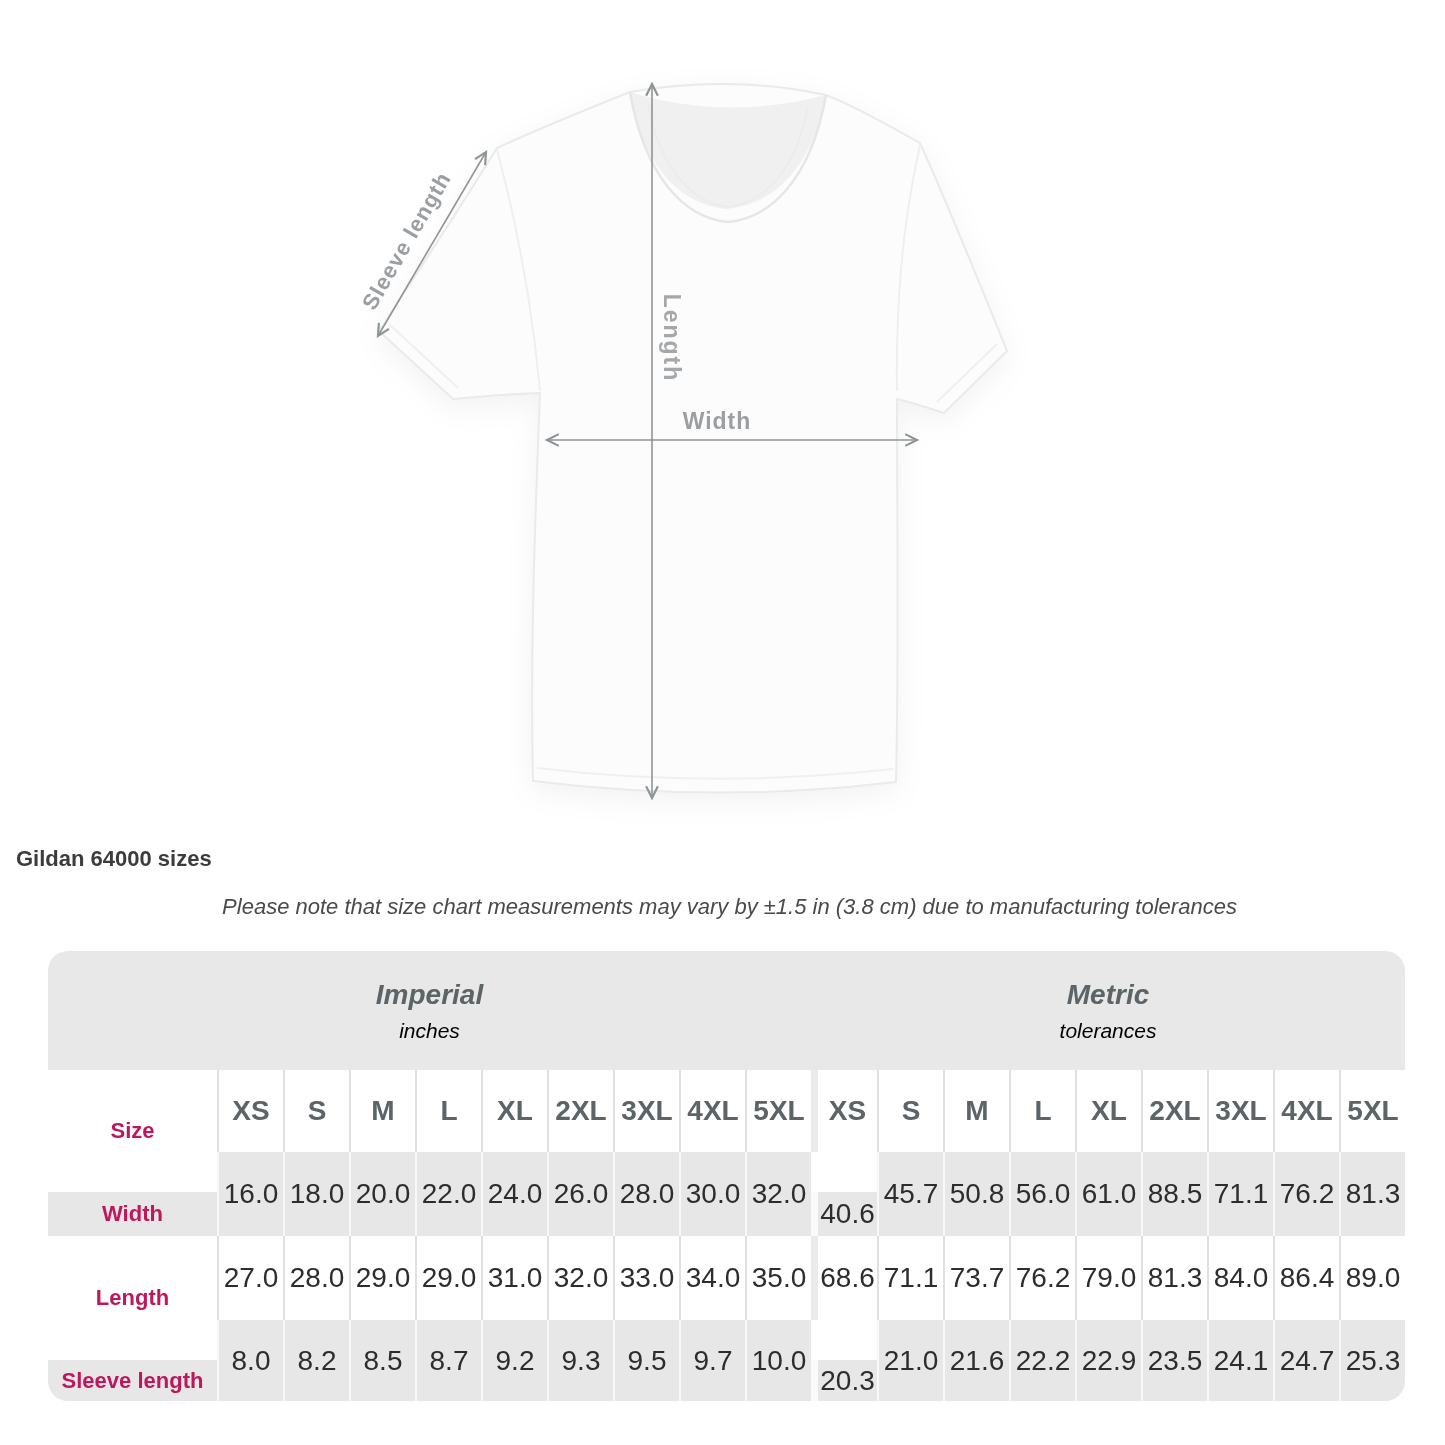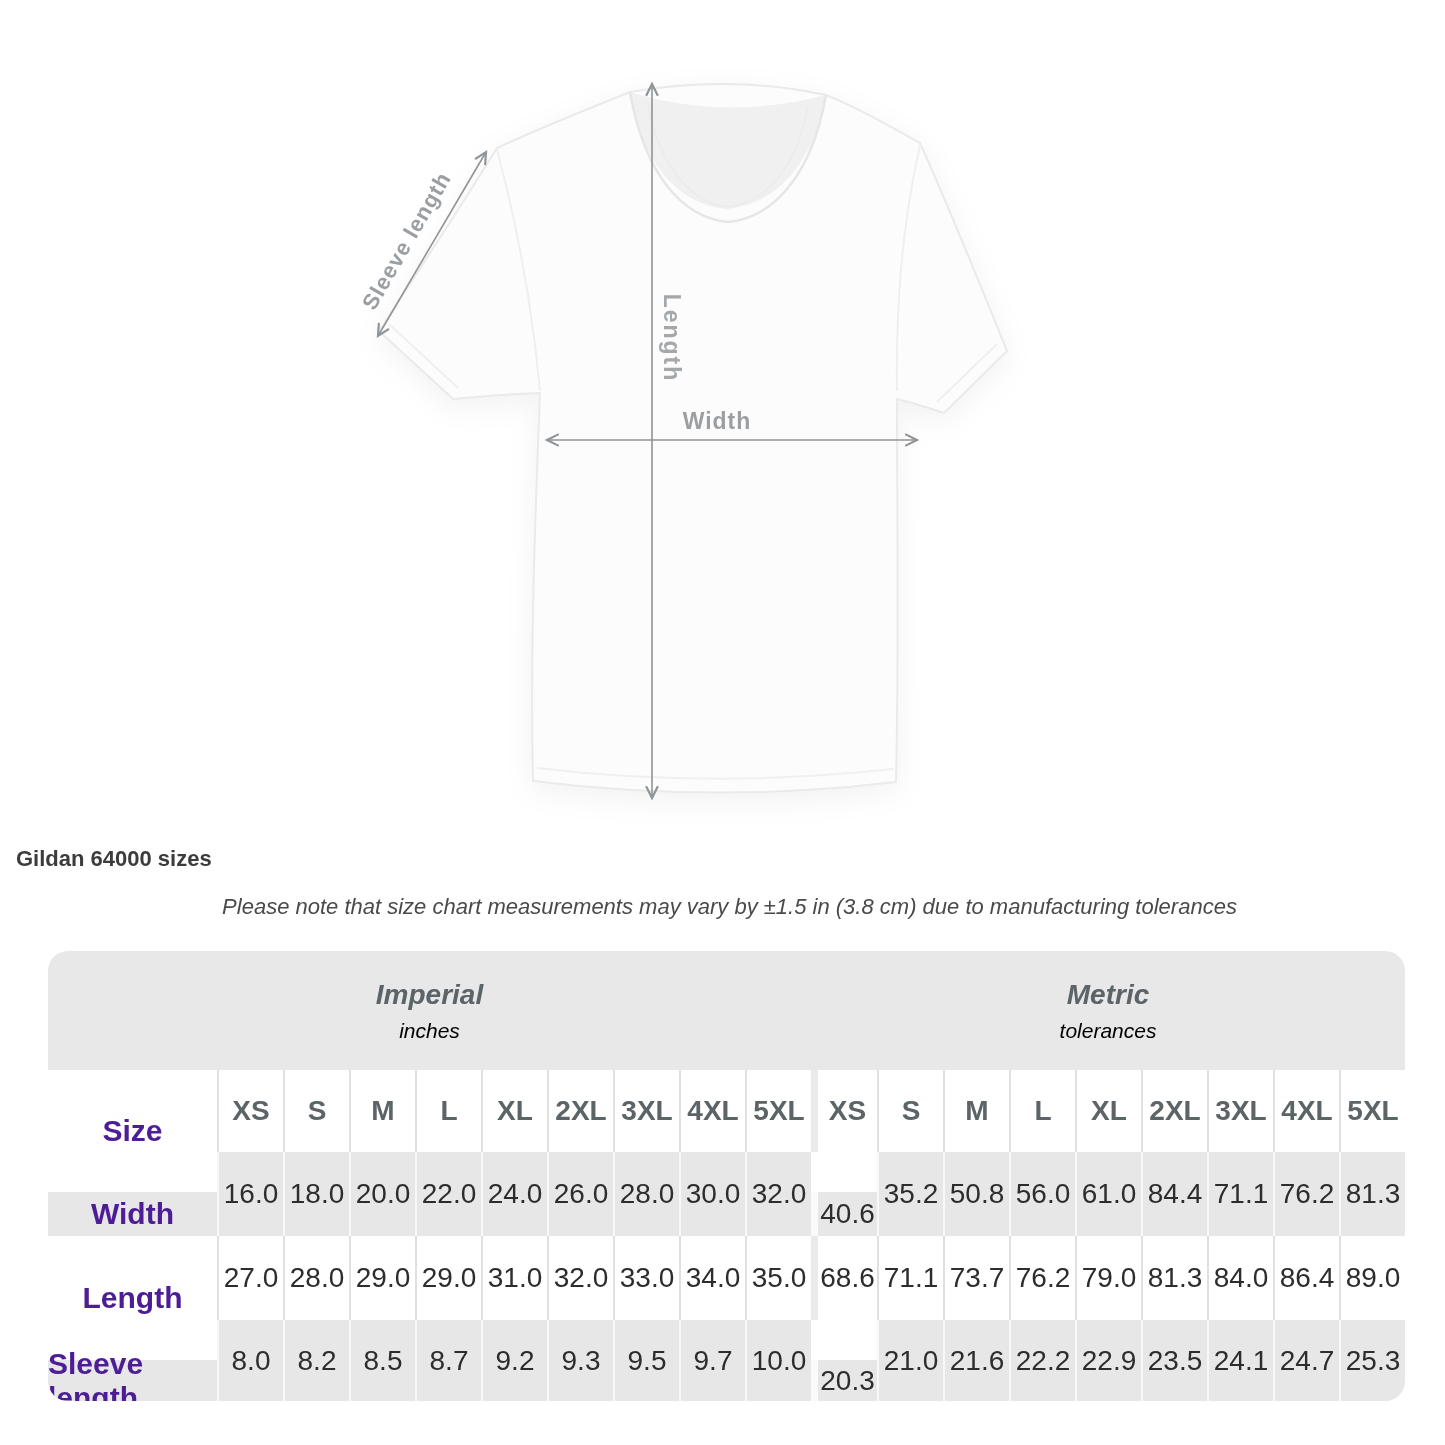--- a/index.html
+++ b/index.html
@@ -36,21 +36,21 @@
   .gh-name{font-size:28px;font-weight:bold;font-style:italic;color:#5c6468;}
   .gh-unit{font-size:21px;font-style:italic;color:#000000;}
   .cell{display:flex;align-items:center;justify-content:center;}
   .w{background:#ffffff;}
   .g{background:#e7e7e7;}
   .w.d{border-left:2px solid #e0e0e0;}
   .g.d{border-left:2px solid #f8f8f8;}
   .w.half{border-left-width:7px;border-left-color:#eaeaea;}
   .g.half{border-left-width:7px;border-left-color:#fafafa;margin-top:40px;}
   .hdr{font-size:28px;font-weight:bold;color:#5c6468;}
-  .lab{font-size:30px;font-weight:bold;color:#4c1d95;margin-top:40px;}
+  .lab{font-size:22px;font-weight:bold;color:#be185d;margin-top:40px;}
   .val{font-size:28px;color:#2d2d2d;}
 </style>
 </head>
 <body>
 
 <div class="hero">
   <svg width="1445" height="845" viewBox="0 0 1445 845">
     <defs>
       <marker id="ah" viewBox="0 0 12 12" refX="10" refY="6" markerWidth="11" markerHeight="11" orient="auto-start-reverse">
         <path d="M2 2 L10 6 L2 10" fill="none" stroke="#8f9497" stroke-width="1.5"></path>
@@ -138,25 +138,25 @@
   <div class="cell val g d">16.0</div>
   <div class="cell val g d">18.0</div>
   <div class="cell val g d">20.0</div>
   <div class="cell val g d">22.0</div>
   <div class="cell val g d">24.0</div>
   <div class="cell val g d">26.0</div>
   <div class="cell val g d">28.0</div>
   <div class="cell val g d">30.0</div>
   <div class="cell val g d">32.0</div>
   <div class="cell val g d half">40.6</div>
-  <div class="cell val g d">35.2</div>
+  <div class="cell val g d">45.7</div>
   <div class="cell val g d">50.8</div>
   <div class="cell val g d">56.0</div>
   <div class="cell val g d">61.0</div>
-  <div class="cell val g d">84.4</div>
+  <div class="cell val g d">88.5</div>
   <div class="cell val g d">71.1</div>
   <div class="cell val g d">76.2</div>
   <div class="cell val g d">81.3</div>
 
   <div class="cell lab w">Length</div>
   <div class="cell val w d">27.0</div>
   <div class="cell val w d">28.0</div>
   <div class="cell val w d">29.0</div>
   <div class="cell val w d">29.0</div>
   <div class="cell val w d">31.0</div>

